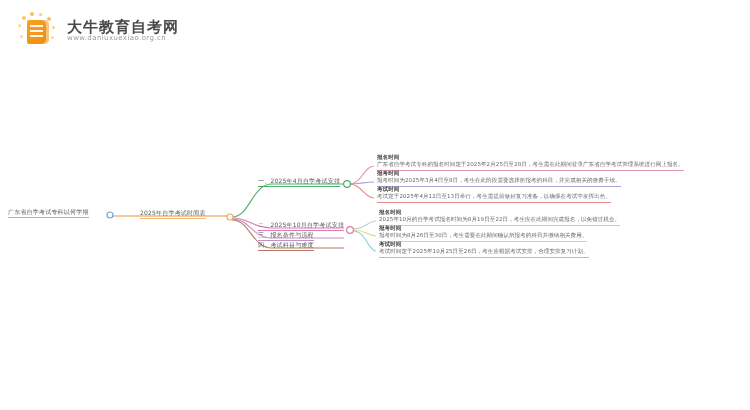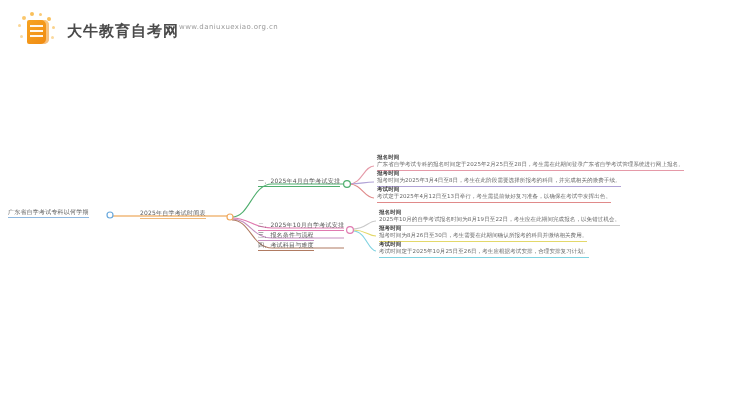--- a/index.html
+++ b/index.html
@@ -49,21 +49,21 @@
     background: #fff7ec;
     box-shadow: 0 5px 0 #fff7ec, 0 10px 0 #fff7ec;
   }
   .dot {
     position: absolute;
     border-radius: 50%;
     background: #f8b43c;
   }
   .logo-text-wrap {
     display: flex;
-    flex-direction: row;
+    flex-direction: column;
     justify-content: flex-start;
     line-height: 1;
   }
   .logo-title {
     font-size: 15px;
     font-weight: bold;
     color: #4a4a4a;
     letter-spacing: 1px;
   }
   .logo-url {

